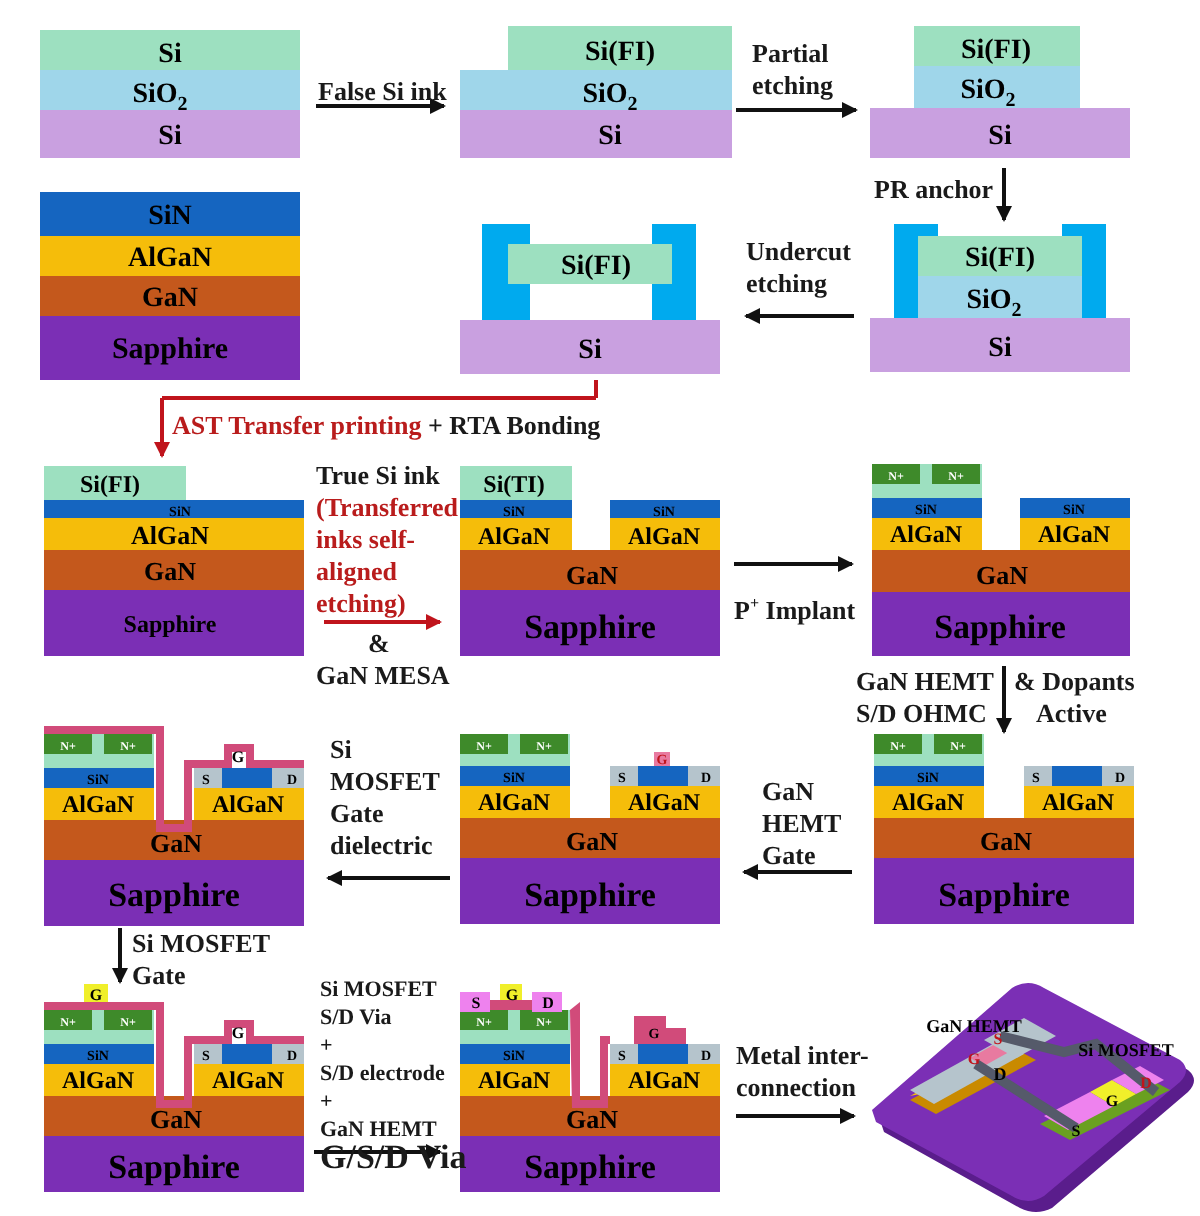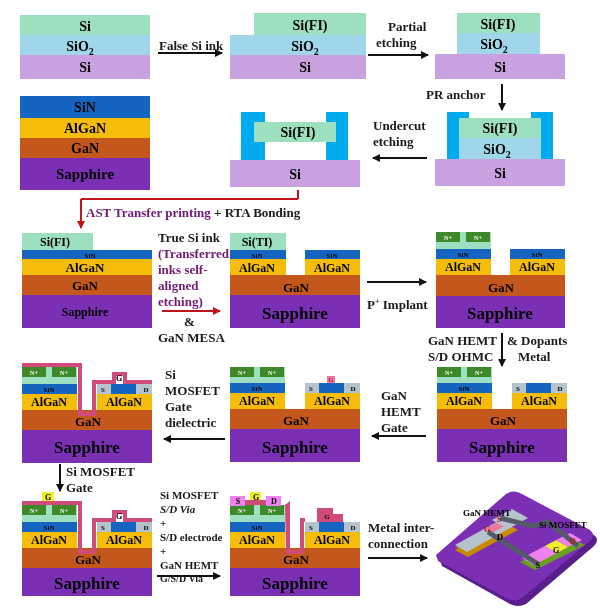--- a/index.html
+++ b/index.html
@@ -1,20 +1,20 @@
 <!DOCTYPE html>
 <html><head>
 <meta charset="utf-8">
 <style>
   html,body{margin:0;padding:0;background:#fff;}
   body{width:600px;height:608px;position:relative;overflow:hidden;font-family:"Liberation Serif","DejaVu Serif",serif;font-weight:bold;color:#1a1a1a;}
   svg{position:absolute;left:0;top:0;}
   text{font-family:"Liberation Serif","DejaVu Serif",serif;font-weight:bold;}
   .lbl{position:absolute;font-size:13px;line-height:15px;font-weight:bold;color:#1a1a1a;}
-  .red{color:#701a75;}
+  .red{color:#b91c1c;}
 </style>
 </head>
 <body>
 
 <svg width="600" height="608" viewBox="0 0 600 608">
   <defs>
     <marker id="ah" markerWidth="8" markerHeight="8" refX="7" refY="4" orient="auto" markerUnits="userSpaceOnUse">
       <path d="M0,0 L8,4 L0,8 z" fill="#111"></path>
     </marker>
     <marker id="ahr" markerWidth="8" markerHeight="8" refX="7" refY="4" orient="auto" markerUnits="userSpaceOnUse">
@@ -316,59 +316,59 @@
     <text x="538" y="568" text-anchor="middle" font-size="8">S</text>
     <text x="556" y="553" text-anchor="middle" font-size="8">G</text>
     <text x="573" y="544" text-anchor="middle" font-size="8" fill="#c0141c">D</text>
     <text x="487" y="516" text-anchor="middle" font-size="9">GaN HEMT</text>
     <text x="563" y="528" text-anchor="middle" font-size="9">Si MOSFET</text>
   </g>
 </svg>
 
 <div class="lbl" style="left:159px;top:38px;">False Si ink</div>
 
-<div class="lbl" style="left:388px;top:19px;text-align:right;">Partial</div>
+<div class="lbl" style="left:376px;top:19px;text-align:right;">Partial</div>
 <div class="lbl" style="left:376px;top:35px;">etching</div>
 
-<div class="lbl" style="left:426px;top:87px;">PR anchor</div>
+<div class="lbl" style="left:437px;top:87px;">PR anchor</div>
 
 <div class="lbl" style="left:373px;top:118px;">Undercut</div>
 <div class="lbl" style="left:373px;top:134px;">etching</div>
 
 <div class="lbl" style="left:86px;top:205px;"><span class="red">AST Transfer printing</span><span> + RTA Bonding</span></div>
 
 <div class="lbl" style="left:158px;top:230px;text-align:right;">True Si ink</div>
 <div class="lbl red" style="left:158px;top:246px;">(Transferred</div>
 <div class="lbl red" style="left:158px;top:262px;">inks self-</div>
 <div class="lbl red" style="left:158px;top:278px;">aligned</div>
 <div class="lbl red" style="left:158px;top:294px;">etching)</div>
 <div class="lbl" style="left:184px;top:314px;">&amp;</div>
 <div class="lbl" style="left:158px;top:330px;text-align:center;">GaN MESA</div>
 
 <div class="lbl" style="left:367px;top:260px;margin-top:34px;"><span>P</span><sup style="font-size:8px;">+</sup><span> Implant</span></div>
 
 <div class="lbl" style="left:428px;top:333px;">GaN HEMT</div>
 <div class="lbl" style="left:428px;top:349px;">S/D OHMC</div>
 <div class="lbl" style="left:507px;top:333px;">&amp; Dopants</div>
-<div class="lbl" style="left:518px;top:349px;">Metal</div>
+<div class="lbl" style="left:518px;top:349px;">Active</div>
 
 <div class="lbl" style="left:381px;top:388px;">GaN</div>
 <div class="lbl" style="left:381px;top:404px;">HEMT</div>
 <div class="lbl" style="left:381px;top:420px;">Gate</div>
 
 <div class="lbl" style="left:165px;top:367px;">Si</div>
 <div class="lbl" style="left:165px;top:383px;">MOSFET</div>
 <div class="lbl" style="left:165px;top:399px;">Gate</div>
 <div class="lbl" style="left:165px;top:415px;">dielectric</div>
 
 <div class="lbl" style="left:66px;top:464px;">Si MOSFET</div>
 <div class="lbl" style="left:66px;top:480px;">Gate</div>
 
 <div class="lbl" style="left:368px;top:520px;">Metal inter-</div>
 <div class="lbl" style="left:368px;top:536px;">connection</div>
 
 <div class="lbl" style="left: 160px; top: 488px; font-size: 11px; line-height: 14px;">Si MOSFET</div>
-<div class="lbl" style="left: 160px; top: 502px; font-size: 11px; line-height: 14px; font-style: italic;">S/D Via</div>
+<div class="lbl" style="left: 160px; top: 502px; font-size: 11px; line-height: 14px;">S/D Via</div>
 <div class="lbl" style="left: 160px; top: 516px; font-size: 11px; line-height: 14px;">+</div>
 <div class="lbl" style="left: 160px; top: 530px; font-size: 11px; line-height: 14px;">S/D electrode</div>
 <div class="lbl" style="left: 160px; top: 544px; font-size: 11px; line-height: 14px;">+</div>
 <div class="lbl" style="left: 160px; top: 558px; font-size: 11px; line-height: 14px;">GaN HEMT</div>
-<div class="lbl" style="left: 160px; top: 572px; font-size: 10px; line-height: 14px;">G/S/D Via</div>
+<div class="lbl" style="left: 160px; top: 572px; font-size: 17px; line-height: 14px;">G/S/D Via</div>
 
 </body></html>

